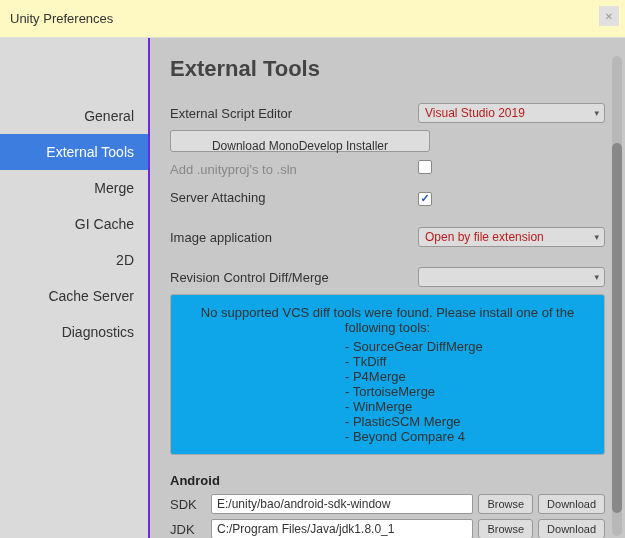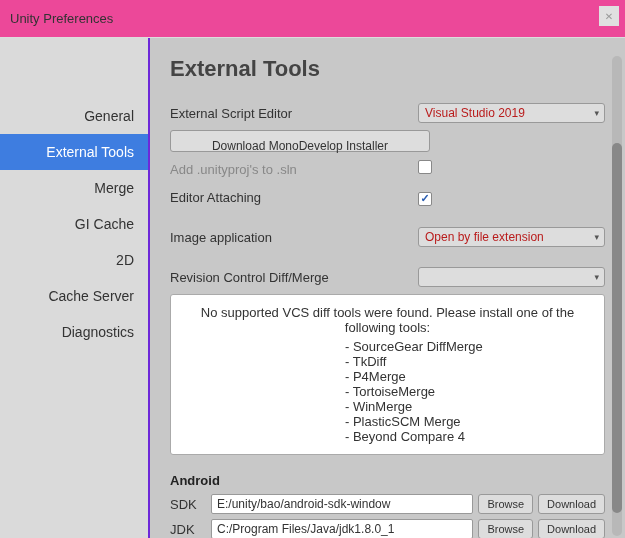--- a/index.html
+++ b/index.html
@@ -1,18 +1,18 @@
 <!DOCTYPE html>
 <html><head>
   <meta charset="utf-8">
   <style>
     * { margin: 0; padding: 0; box-sizing: border-box; font-family: Arial, sans-serif; }
     body { width: 625px; height: 538px; background: #f0f0f0; overflow: hidden; }
     
-    .titlebar { height: 38px; background: #ec4899; border-bottom: 1px solid #ddd; display: flex; align-items: center; padding: 0 10px; position: relative; }
+    .titlebar { height: 38px; background: #fef9c3; border-bottom: 1px solid #ddd; display: flex; align-items: center; padding: 0 10px; position: relative; }
     .titlebar-title { font-size: 13px; color: #333; }
     .close-btn { position: absolute; right: 6px; top: 6px; width: 20px; height: 20px; background: #e0e0e0; display: flex; align-items: center; justify-content: center; font-size: 10px; color: #999; cursor: pointer; }
     
     .main { display: flex; height: 500px; }
     
     .sidebar { width: 150px; background: #dadada; padding-top: 60px; border-right: 2px solid #6d28d9; }
     .sidebar-item { padding: 10px 14px; text-align: right; font-size: 14px; color: #333; cursor: pointer; }
     .sidebar-item.active { background: #3e7de0; color: #fff; }
     
     .content { flex: 1; background: #c8c8c8; padding: 18px 20px 18px 20px; position: relative; overflow: hidden; }
@@ -25,21 +25,21 @@
     
     .dropdown { height: 20px; background: #ddd; border: 1px solid #999; border-radius: 3px; font-size: 12px; color: #b91c1c; padding: 0 18px 0 6px; display: flex; align-items: center; position: relative; cursor: pointer; }
     .dropdown::after { content: "▾"; position: absolute; right: 5px; font-size: 9px; color: #555; }
     .dropdown.empty::after { content: "▾"; }
     
     .btn { height: 22px; background: #ddd; border: 1px solid #999; border-radius: 3px; padding: 8px 14px; font-size: 12px; color: #333; display: inline-flex; align-items: flex-start; justify-content: center; cursor: pointer; }
     
     .checkbox { width: 14px; height: 14px; background: #fff; border: 1px solid #888; border-radius: 2px; display: inline-flex; align-items: center; justify-content: center; cursor: pointer; }
     .checkbox.checked::after { content: "✓"; font-size: 11px; color: #2a5db0; font-weight: bold; }
     
-    .infobox { background: #ffffff; border: 1px solid #aaa; border-radius: 3px; padding: 10px 14px; margin: 6px 0 18px 0; font-size: 13px; color: #333; }
+    .infobox { background: #0ea5e9; border: 1px solid #aaa; border-radius: 3px; padding: 10px 14px; margin: 6px 0 18px 0; font-size: 13px; color: #333; }
     .infobox-text { text-align: center; margin-bottom: 4px; }
     .infobox-list { padding-left: 160px; }
     .infobox-list div::before { content: "- "; }
     
     .section-header { font-size: 13px; font-weight: bold; color: #222; margin: 8px 0 6px 0; }
     
     .path-row { display: flex; align-items: center; gap: 5px; margin-bottom: 5px; }
     .path-label { width: 36px; font-size: 13px; color: #333; }
     .path-input { flex: 1; height: 20px; background: #fff; border: 1px solid #999; border-radius: 2px; font-size: 12px; color: #333; padding: 0 5px; display: flex; align-items: center; overflow: hidden; white-space: nowrap; }
     .path-btn { height: 20px; padding: 0 8px; background: #ddd; border: 1px solid #999; border-radius: 3px; font-size: 11px; color: #333; display: inline-flex; align-items: center; cursor: pointer; }
@@ -89,21 +89,21 @@
     </div>
 
     <div class="row">
       <div class="row-label disabled">Add .unityproj's to .sln</div>
       <div class="row-control">
         <div class="checkbox"></div>
       </div>
     </div>
 
     <div class="row">
-      <div class="row-label">Editor Attaching</div>
+      <div class="row-label">Server Attaching</div>
       <div class="row-control">
         <div class="checkbox checked"></div>
       </div>
     </div>
 
     <div class="spacer"></div>
 
     <div class="row">
       <div class="row-label">Image application</div>
       <div class="row-control">

